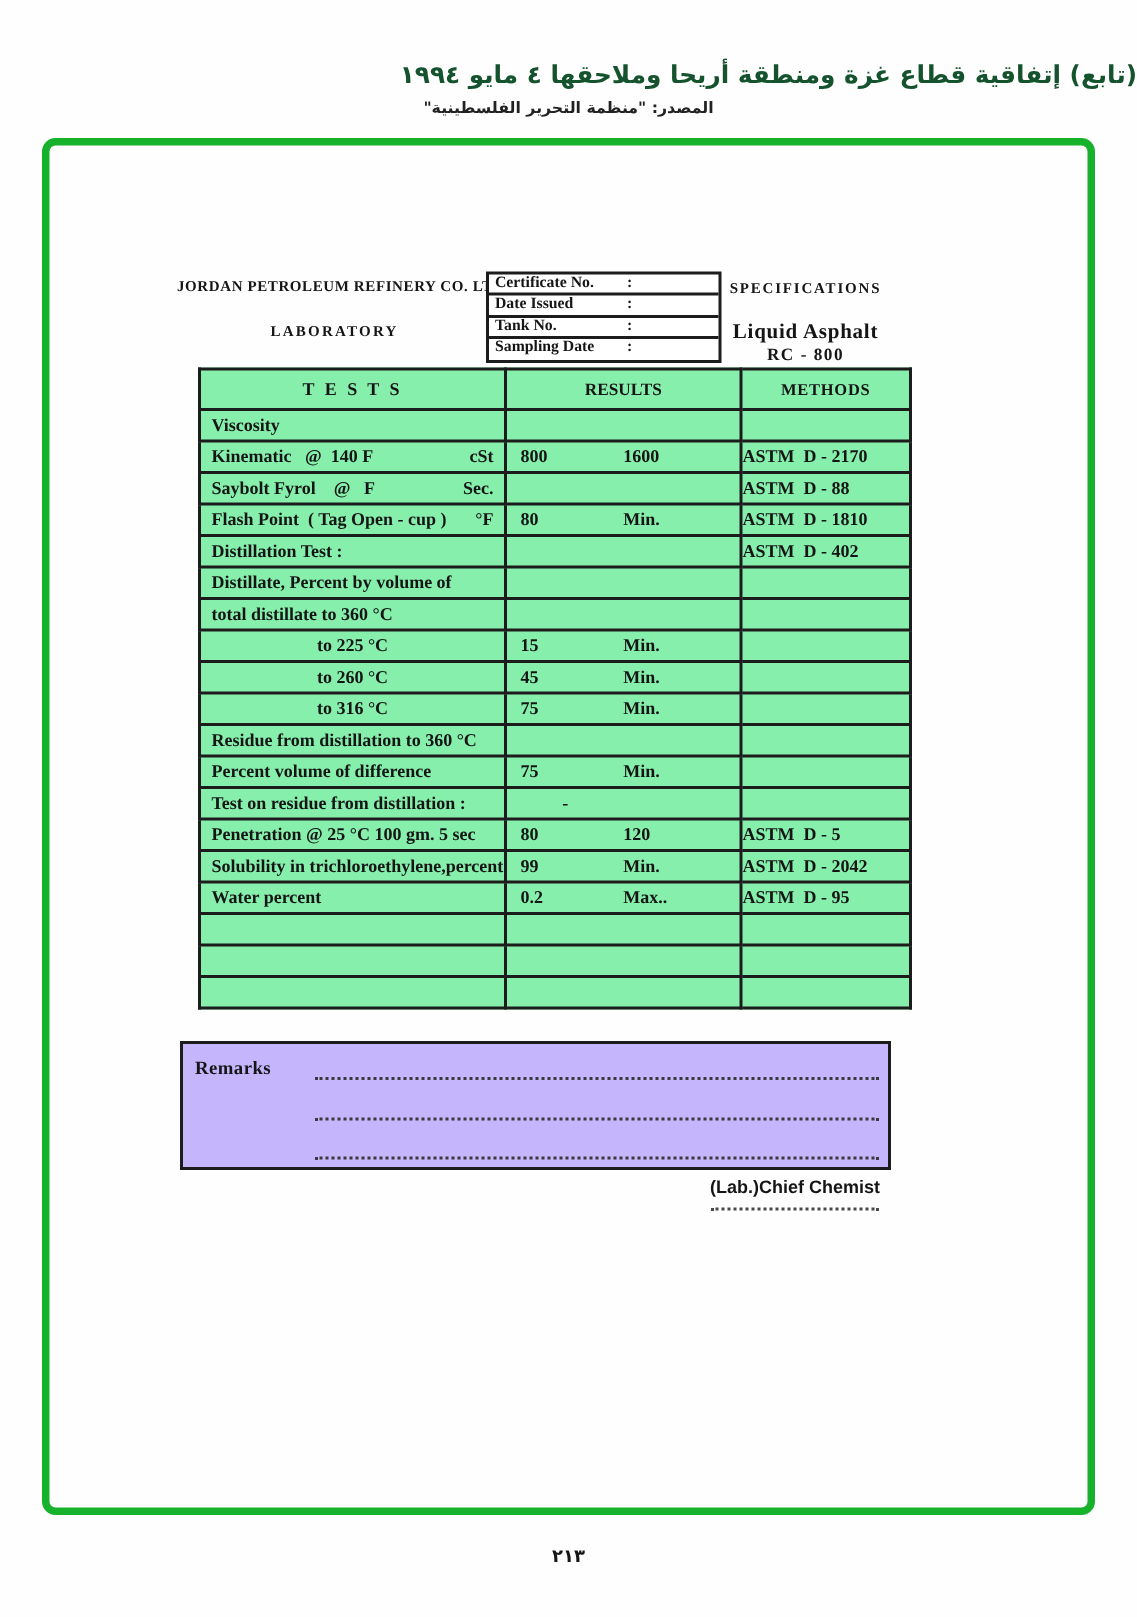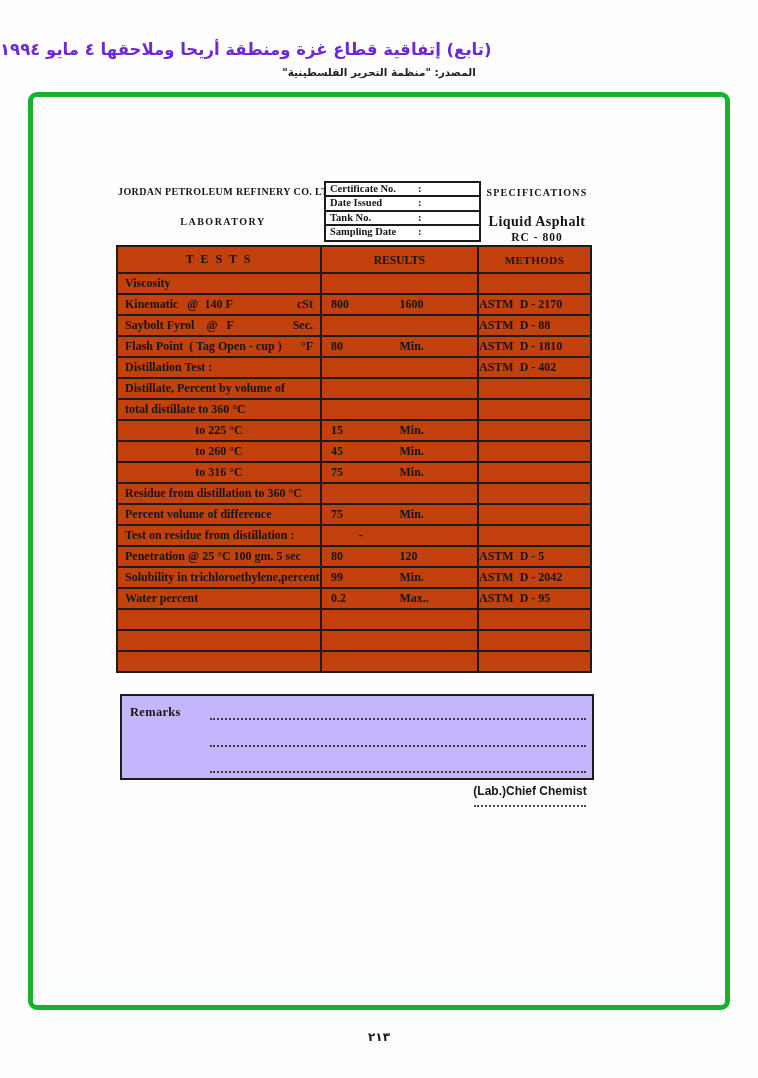--- a/index.html
+++ b/index.html
@@ -2,22 +2,22 @@
 <html><head>
 <meta charset="utf-8">
 <style>
   html,body{margin:0;padding:0;background:#ffffff;}
   .page{
     position:relative;width:758px;height:1078px;background:#fefefe;
     font-family:"Liberation Serif", serif;color:#151515;overflow:hidden;
   }
   
   .arabic-title{
-    position:absolute;top:40px;left:0;width:100%;text-align:left;
-    font-family:"DejaVu Sans", sans-serif;font-weight:bold;font-size:16.5px;color:#6d28d9;
+    position:absolute;top:40px;left:0;width:100%;text-align:right;
+    font-family:"DejaVu Sans", sans-serif;font-weight:bold;font-size:16.5px;color:#14532d;
   }
   .arabic-source{
     position:absolute;top:66px;left:0;width:100%;text-align:center;
     font-family:"DejaVu Sans", sans-serif;font-weight:bold;font-size:10.5px;color:#222;
   }
   
   .green-frame{
     position:absolute;left:28px;top:92px;width:702px;height:918px;
     border:5px solid #16b22b;border-radius:9px;box-sizing:border-box;background:transparent;
   }
@@ -34,22 +34,22 @@
     font-size:10.5px;font-weight:bold;line-height:12px;padding-left:4px;
   }
   .cert-row:last-child{border-bottom:none;}
   .cert-colon{position:absolute;left:92px;top:0;}
   .specs-block{position:absolute;left:470px;top:187px;width:134px;text-align:center;}
   .specs-title{font-size:10px;font-weight:bold;letter-spacing:1.2px;}
   .product-name{margin-top:16px;font-size:14px;font-weight:bold;letter-spacing:.5px;white-space:nowrap;}
   .product-grade{margin-top:1px;font-size:11.5px;font-weight:bold;letter-spacing:1px;}
   
   table.lab-table{
-    position:absolute;left:116px;top:245px;width:474px;
-    border-collapse:collapse;table-layout:fixed;background:#c2410c;
+    position:absolute;left:132px;top:245px;width:474px;
+    border-collapse:collapse;table-layout:fixed;background:#86efac;
   }
   table.lab-table td, table.lab-table th{
     border:2px solid #1c1c1c;padding:0;margin:0;overflow:hidden;
   }
   th.h-cell{height:25px;font-size:12px;font-weight:bold;text-align:center;vertical-align:middle;}
   th.h-tests{letter-spacing:2px;}
   th.h-results{font-size:11.5px;}
   th.h-methods{font-size:11px;letter-spacing:.5px;}
   tr.d-row{height:21px;}
   td.c-test{vertical-align:middle;}

